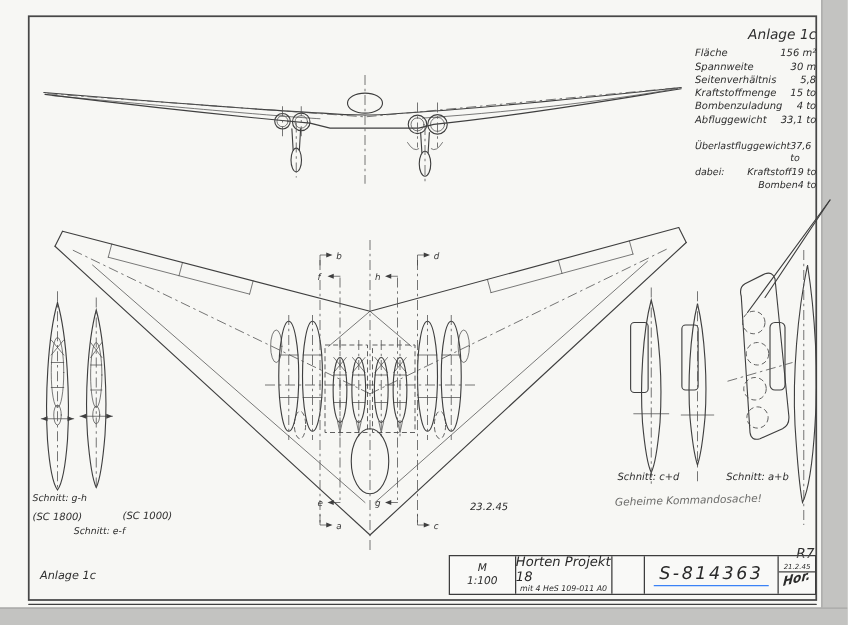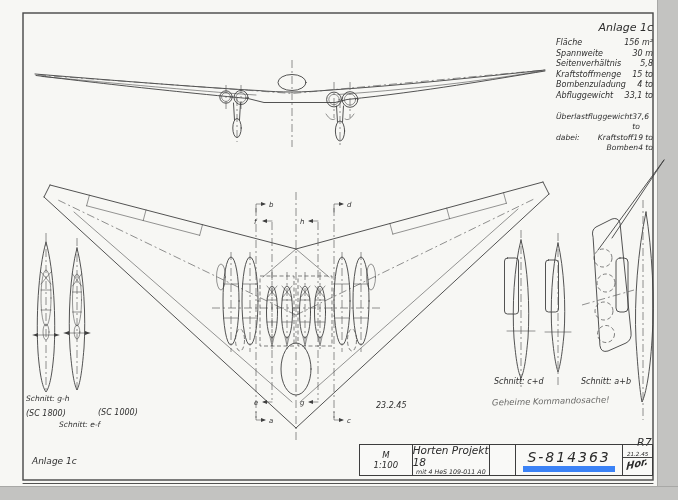--- a/index.html
+++ b/index.html
@@ -28,21 +28,21 @@
   .dk .drow{display:flex;justify-content:flex-end;}
   .tblock{position:absolute;left:359px;top:444px;width:294px;height:32px;border:1.1px solid #3d3d3d;display:flex;background:rgba(255,255,255,.25);box-sizing:border-box;}
   .tc{border-right:1px solid #3d3d3d;box-sizing:border-box;display:flex;flex-direction:column;align-items:center;justify-content:center;color:#2a2a2a;font-style:italic;}
   .tc:last-child{border-right:none;}
   .c-scale{width:53px;font-size:8.5px;line-height:10px;}
   .c-title{width:78px;}
   .c-title .t1{font-size:10.5px;line-height:12px;}
   .c-title .t2{font-size:6.3px;line-height:8px;}
   .c-blank{width:26px;}
   .c-num{width:108px;}
-  .c-num .n{font-size:14px;letter-spacing:2px;border-bottom:6px solid #3b82f6;padding:0 4px 1px 4px;}
+  .c-num .n{font-size:14px;letter-spacing:2px;border-bottom:1px solid #3b82f6;padding:0 4px 1px 4px;}
   .c-sig{width:29px;position:relative;}
   .c-sig .d{font-size:5.6px;border-bottom:.8px solid #444;width:100%;text-align:center;}
   .c-sig .s{font-size:10px;transform:rotate(-14deg) skewX(-18deg);font-weight:bold;}
 </style>
 </head>
 <body>
 
 <div class="stage">
   <div class="paper"></div>
   <div class="edge-r"></div>

